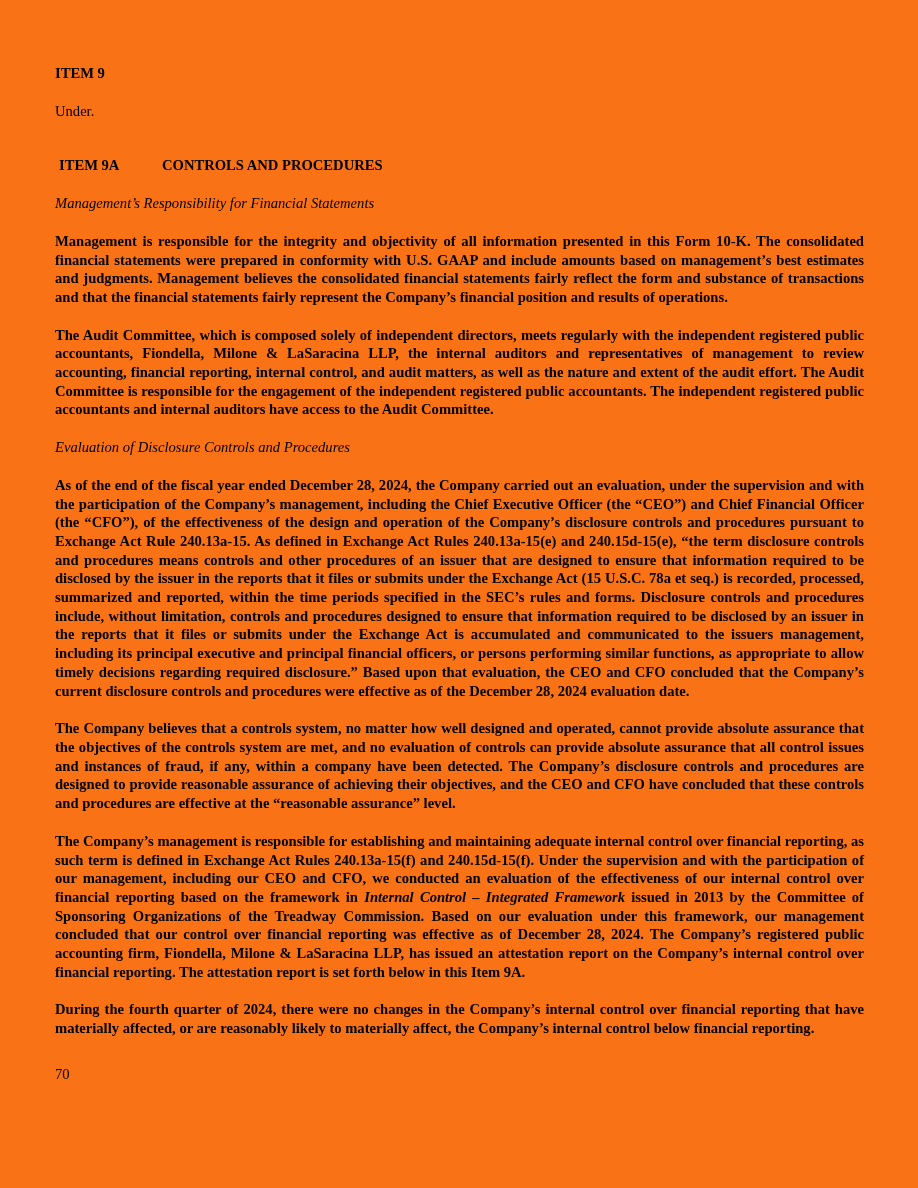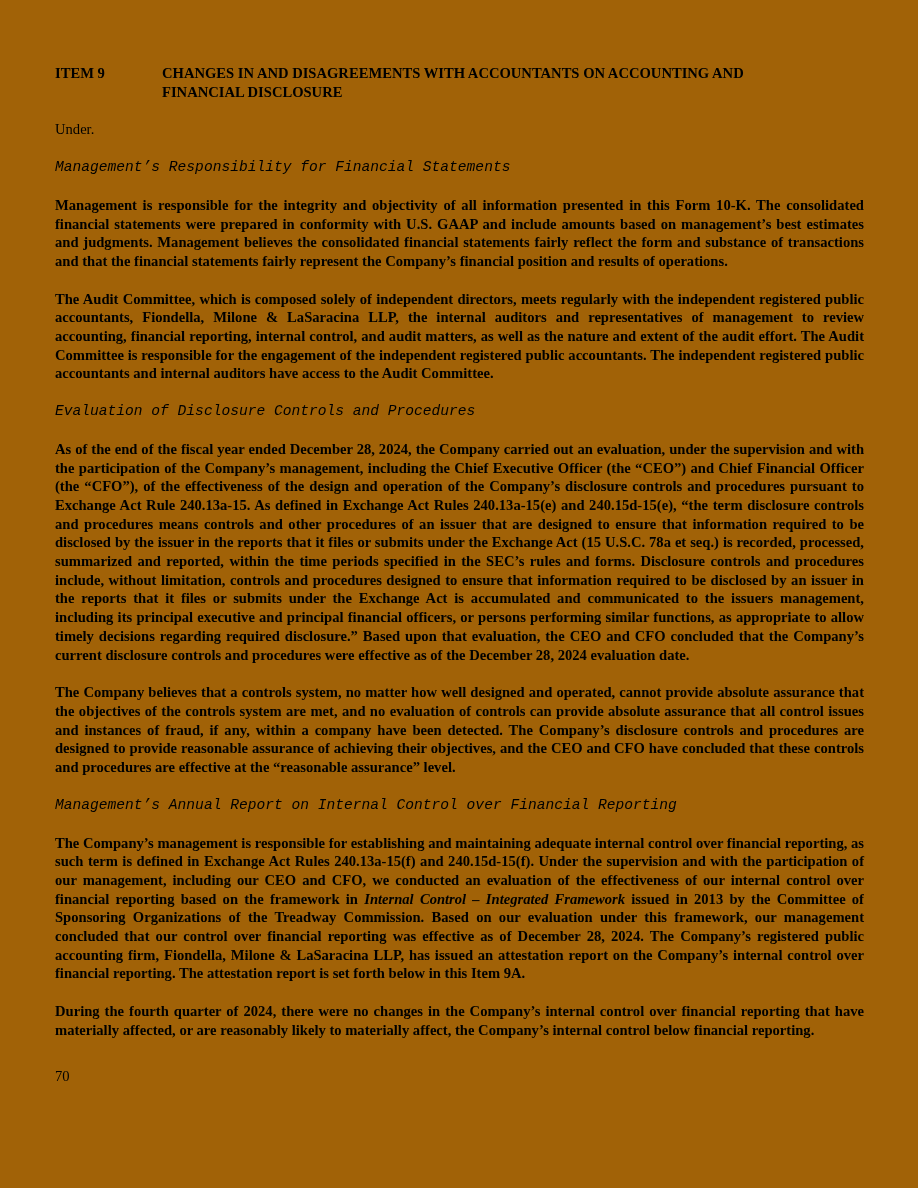--- a/index.html
+++ b/index.html
@@ -5,21 +5,21 @@
   html, body {
     margin: 0;
     padding: 0;
     background: #ffffff;
   }
   .page {
     position: relative;
     width: 918px;
     height: 1188px;
     margin: 0 auto;
-    background: #a16207;
+    background: #f97316;
     box-sizing: border-box;
     padding: 64px 54px 0 55px;
     font-family: "Liberation Serif", serif;
     font-size: 14.6px;
     line-height: 18.7px;
     color: #000000;
   }
   .item-row {
     display: flex;
     font-weight: bold;
@@ -46,53 +46,54 @@
   }
   p.plain-para {
     margin: 0 0 19px 0;
   }
   .section-heading {
     font-style: italic;
     margin: 0 0 19px 0;
   }
   .gap-before-heading {
     margin-top: 15px;
-    font-family: Liberation Mono, monospace;
   }
   .page-number {
     text-align: left;
     margin-top: 27px;
   }
 </style>
 </head>
 <body>
 
 <div class="page">
 
   <div class="item-row">
     <span class="item-label">ITEM 9</span>
-    <span class="item-title">CHANGES IN AND DISAGREEMENTS WITH ACCOUNTANTS ON ACCOUNTING AND FINANCIAL DISCLOSURE</span>
   </div>
 
   <p class="plain-para">Under.</p>
 
+  <div class="item-row indented item9a-row">
+    <span class="item-label">ITEM 9A</span>
+    <span class="item-title">CONTROLS AND PROCEDURES</span>
+  </div>
 
   <div class="section-heading gap-before-heading">Management’s Responsibility for Financial Statements</div>
 
   <p class="body-para">Management is responsible for the integrity and objectivity of all information presented in this Form 10-K. The consolidated financial statements were prepared in conformity with U.S. GAAP and include amounts based on management’s best estimates and judgments. Management believes the consolidated financial statements fairly reflect the form and substance of transactions and that the financial statements fairly represent the Company’s financial position and results of operations.</p>
 
   <p class="body-para">The Audit Committee, which is composed solely of independent directors, meets regularly with the independent registered public accountants, Fiondella, Milone &amp; LaSaracina LLP, the internal auditors and representatives of management to review accounting, financial reporting, internal control, and audit matters, as well as the nature and extent of the audit effort. The Audit Committee is responsible for the engagement of the independent registered public accountants. The independent registered public accountants and internal auditors have access to the Audit Committee.</p>
 
   <div class="section-heading gap-before-heading">Evaluation of Disclosure Controls and Procedures</div>
 
   <p class="body-para">As of the end of the fiscal year ended December 28, 2024, the Company carried out an evaluation, under the supervision and with the participation of the Company’s management, including the Chief Executive Officer (the “CEO”) and Chief Financial Officer (the “CFO”), of the effectiveness of the design and operation of the Company’s disclosure controls and procedures pursuant to Exchange Act Rule 240.13a-15. As defined in Exchange Act Rules 240.13a-15(e) and 240.15d-15(e), “the term disclosure controls and procedures means controls and other procedures of an issuer that are designed to ensure that information required to be disclosed by the issuer in the reports that it files or submits under the Exchange Act (15 U.S.C. 78a et seq.) is recorded, processed, summarized and reported, within the time periods specified in the SEC’s rules and forms. Disclosure controls and procedures include, without limitation, controls and procedures designed to ensure that information required to be disclosed by an issuer in the reports that it files or submits under the Exchange Act is accumulated and communicated to the issuers management, including its principal executive and principal financial officers, or persons performing similar functions, as appropriate to allow timely decisions regarding required disclosure.” Based upon that evaluation, the CEO and CFO concluded that the Company’s current disclosure controls and procedures were effective as of the December 28, 2024 evaluation date.</p>
 
   <p class="body-para">The Company believes that a controls system, no matter how well designed and operated, cannot provide absolute assurance that the objectives of the controls system are met, and no evaluation of controls can provide absolute assurance that all control issues and instances of fraud, if any, within a company have been detected. The Company’s disclosure controls and procedures are designed to provide reasonable assurance of achieving their objectives, and the CEO and CFO have concluded that these controls and procedures are effective at the “reasonable assurance” level.</p>
 
-  <div class="section-heading gap-before-heading">Management’s Annual Report on Internal Control over Financial Reporting</div>
 
   <p class="body-para"><span>The Company’s management is responsible for establishing and maintaining adequate internal control over financial reporting, as such term is defined in Exchange Act Rules 240.13a-15(f) and 240.15d-15(f). Under the supervision and with the participation of our management, including our CEO and CFO, we conducted an evaluation of the effectiveness of our internal control over financial reporting based on the framework in </span><i>Internal Control – Integrated Framework</i><span> issued in 2013 by the Committee of Sponsoring Organizations of the Treadway Commission. Based on our evaluation under this framework, our management concluded that our control over financial reporting was effective as of December 28, 2024. The Company’s registered public accounting firm, Fiondella, Milone &amp; LaSaracina LLP, has issued an attestation report on the Company’s internal control over financial reporting. The attestation report is set forth below in this Item 9A.</span></p>
 
 
   <p class="body-para">During the fourth quarter of 2024, there were no changes in the Company’s internal control over financial reporting that have materially affected, or are reasonably likely to materially affect, the Company’s internal control below financial reporting.</p>
 
   <div class="page-number">70</div>
 
 </div>
 

